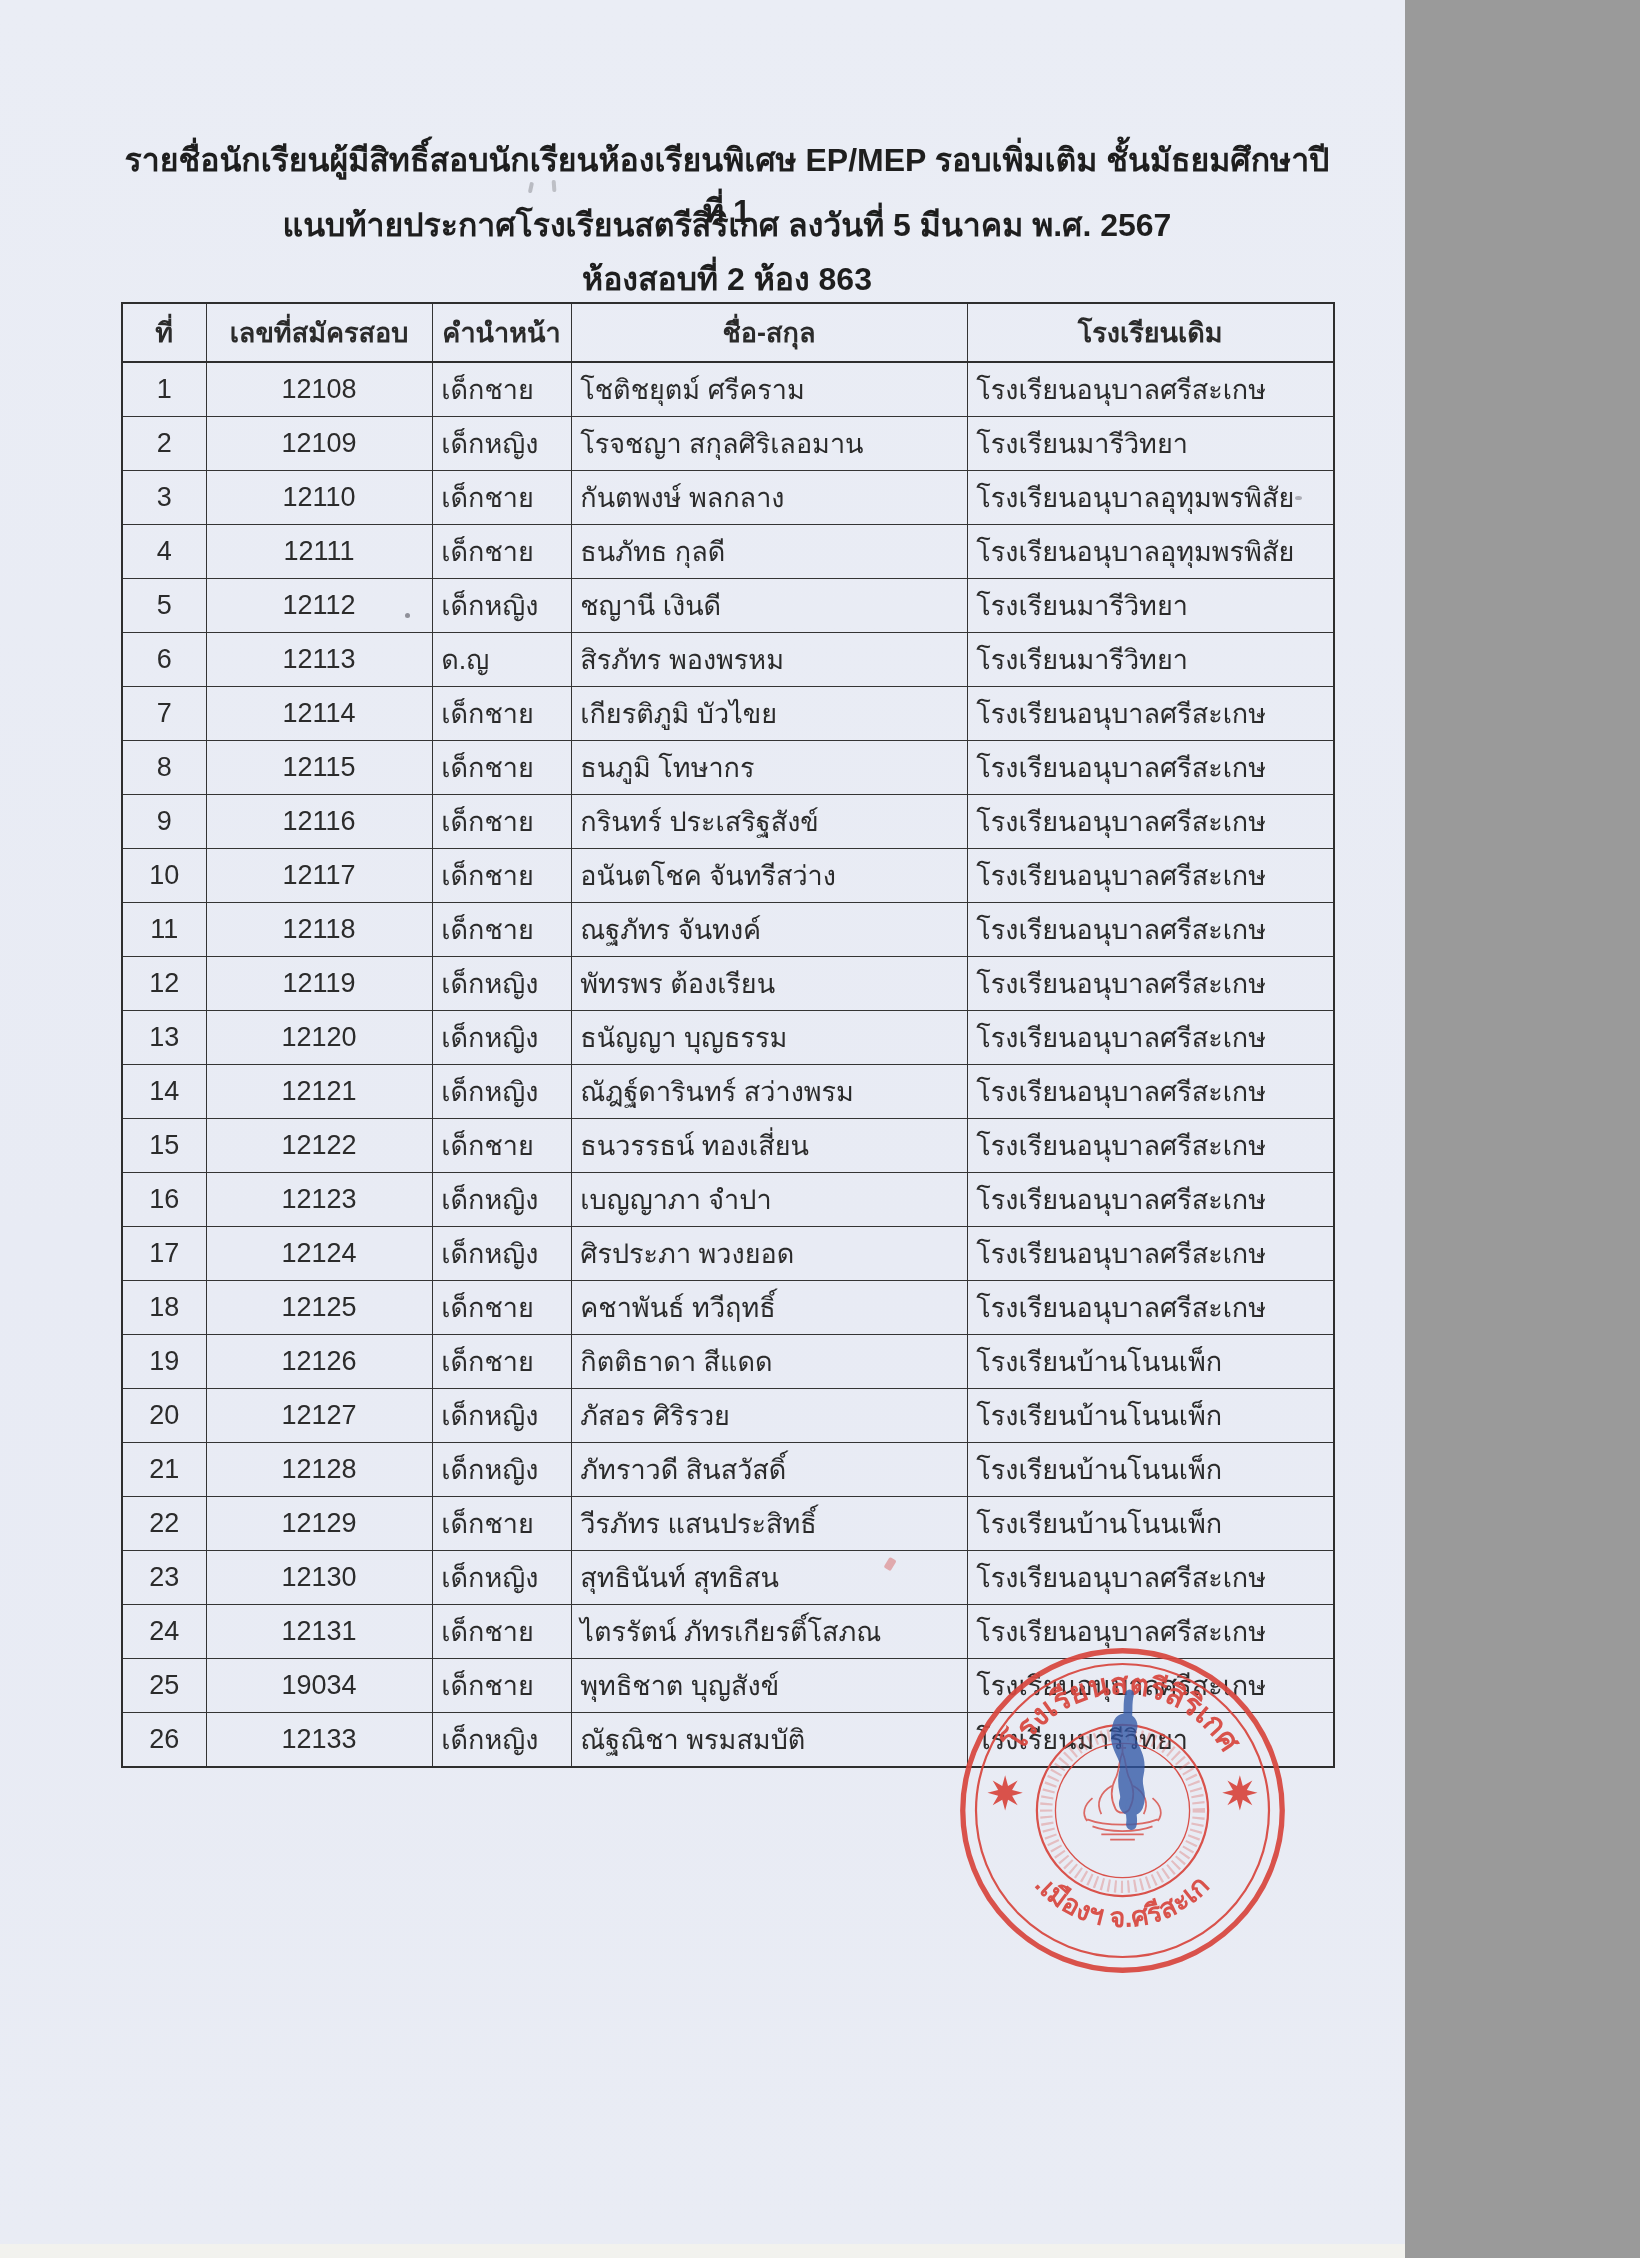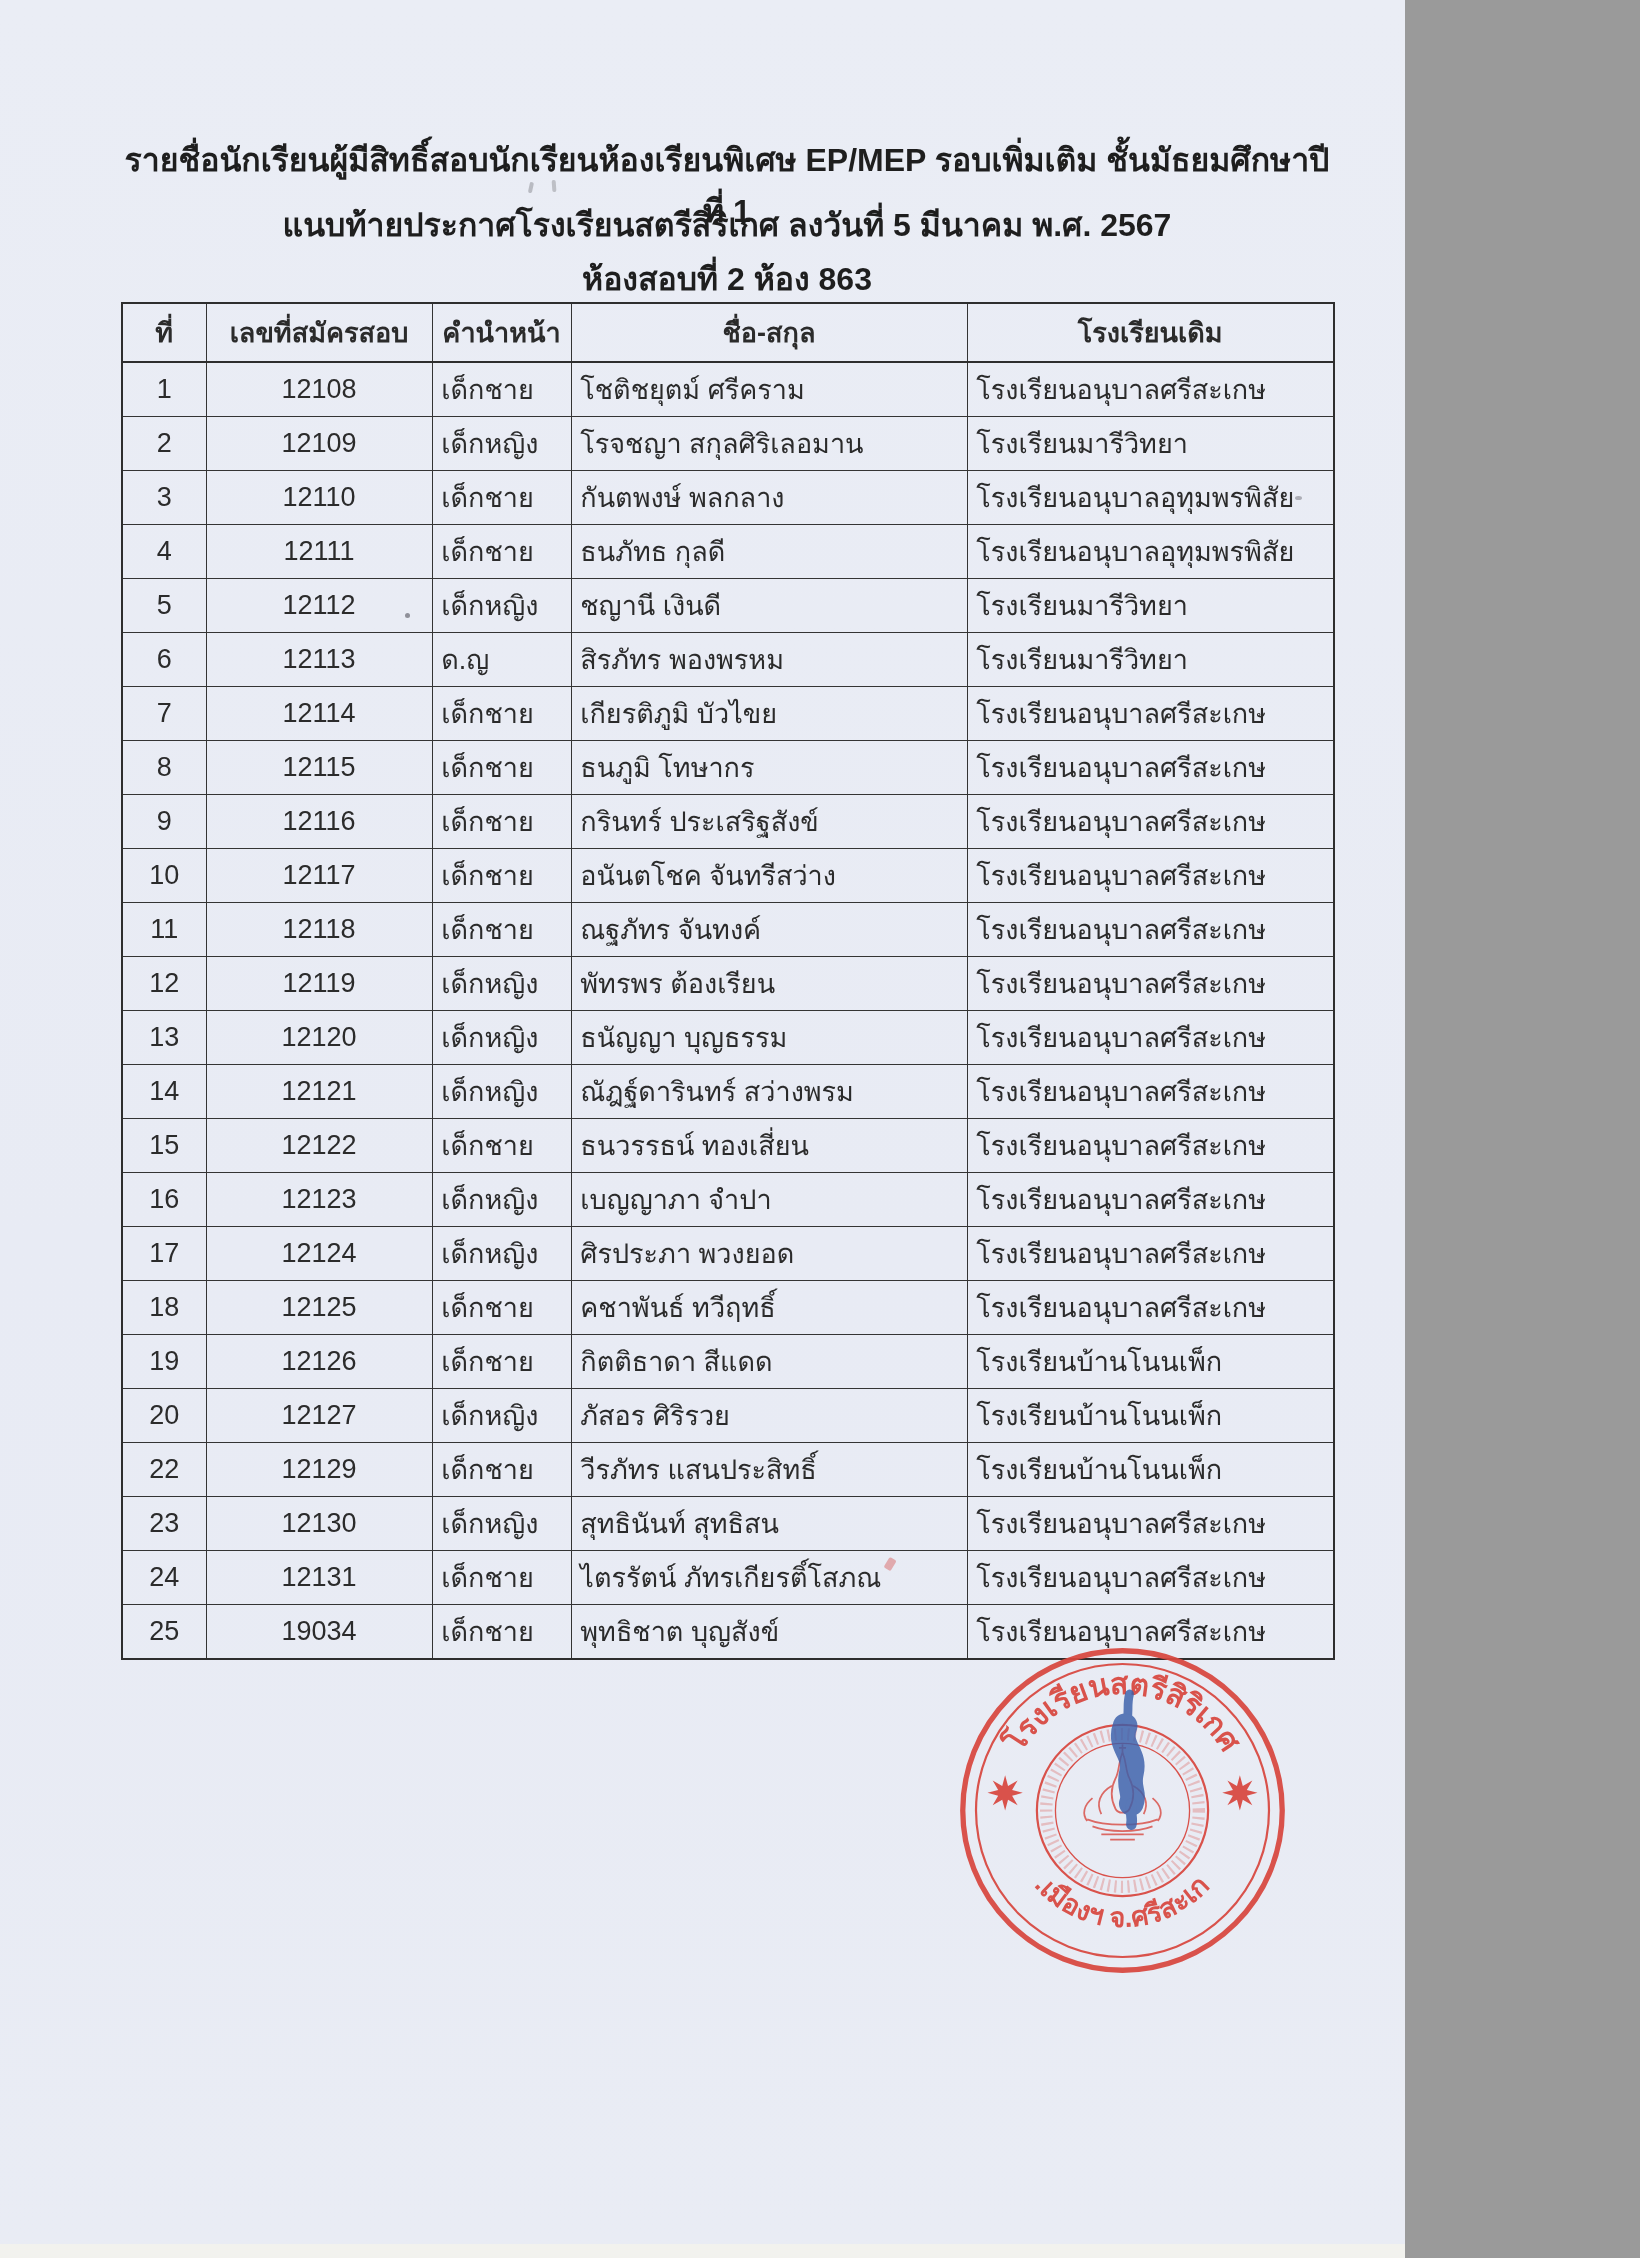--- a/index.html
+++ b/index.html
@@ -228,20 +228,27 @@
           <td class="c4">โรงเรียนบ้านโนนเพ็ก</td>
         </tr>
         <tr>
           <td class="c0">20</td>
           <td class="c1">12127</td>
           <td class="c2">เด็กหญิง</td>
           <td class="c3">ภัสอร ศิริรวย</td>
           <td class="c4">โรงเรียนบ้านโนนเพ็ก</td>
         </tr>
         <tr>
+          <td class="c0">21</td>
+          <td class="c1">12128</td>
+          <td class="c2">เด็กหญิง</td>
+          <td class="c3">ภัทราวดี สินสวัสดิ์</td>
+          <td class="c4">โรงเรียนบ้านโนนเพ็ก</td>
+        </tr>
+        <tr>
           <td class="c0">22</td>
           <td class="c1">12129</td>
           <td class="c2">เด็กชาย</td>
           <td class="c3">วีรภัทร แสนประสิทธิ์</td>
           <td class="c4">โรงเรียนบ้านโนนเพ็ก</td>
         </tr>
         <tr>
           <td class="c0">23</td>
           <td class="c1">12130</td>
           <td class="c2">เด็กหญิง</td>
@@ -254,20 +261,27 @@
           <td class="c2">เด็กชาย</td>
           <td class="c3">ไตรรัตน์ ภัทรเกียรติ์โสภณ</td>
           <td class="c4">โรงเรียนอนุบาลศรีสะเกษ</td>
         </tr>
         <tr>
           <td class="c0">25</td>
           <td class="c1">19034</td>
           <td class="c2">เด็กชาย</td>
           <td class="c3">พุทธิชาต บุญสังข์</td>
           <td class="c4">โรงเรียนอนุบาลศรีสะเกษ</td>
+        </tr>
+        <tr>
+          <td class="c0">26</td>
+          <td class="c1">12133</td>
+          <td class="c2">เด็กหญิง</td>
+          <td class="c3">ณัฐณิชา พรมสมบัติ</td>
+          <td class="c4">โรงเรียนมารีวิทยา</td>
         </tr>
       </tbody>
   </table>
 
   <div class="mark-quote-1"></div>
   <div class="mark-quote-2"></div>
   <div class="dot-1"></div>
   <div class="dot-2"></div>
   <div class="speck-red"></div>
   <div class="smudge-a"></div>

